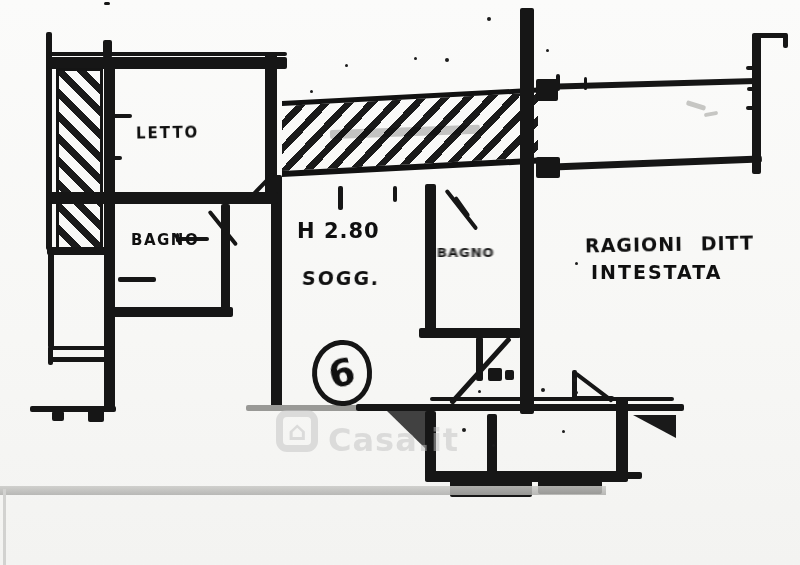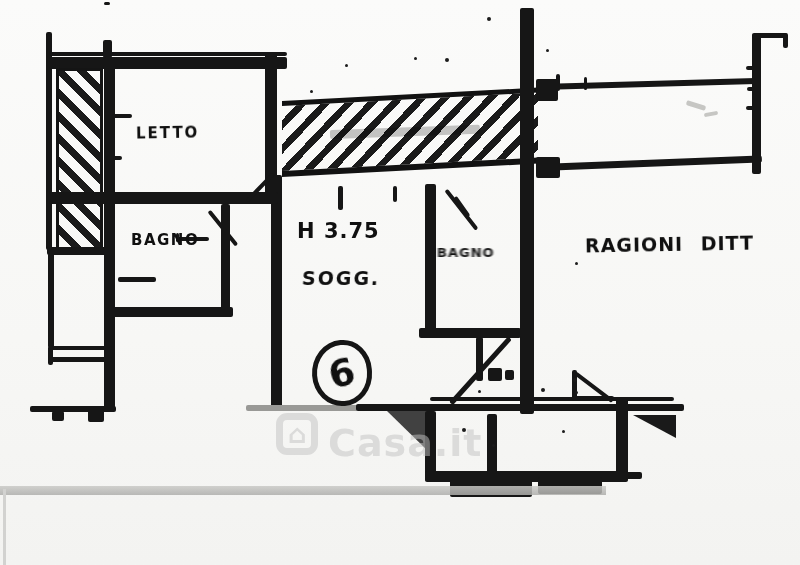--- a/index.html
+++ b/index.html
@@ -18,21 +18,21 @@
   }
   .hatchC{
     position:absolute;border-top:5px solid #121212;border-bottom:6px solid #121212;box-sizing:border-box;
     background:repeating-linear-gradient(135deg,rgba(0,0,0,0) 0 10px,#1a1a1a 10px 17px);
     transform:skewY(-3deg);transform-origin:0 0;
   }
   .tri{position:absolute;clip-path:polygon(0 0,100% 0,100% 100%);}
   .wm{position:absolute;display:flex;align-items:center;gap:10px;opacity:.5;}
   .wm-icon{width:42px;height:42px;border:7px solid #c2c2c2;border-radius:11px;box-sizing:border-box;
     display:flex;align-items:center;justify-content:center;color:#c2c2c2;font-size:26px;font-weight:bold;}
-  .wm-text{font-size:38px;font-weight:bold;color:#c2c2c2;letter-spacing:1px;margin-top:19px;}
+  .wm-text{font-size:32px;font-weight:bold;color:#c2c2c2;letter-spacing:1px;margin-top:19px;}
   .gray{background:#999996;}
   .pencil{position:absolute;background:#c6c6c3;border-radius:2px;}
 </style>
 </head>
 <body>
 
 <div class="paper">
 
   <div class="ink" style="left:46px;top:32px;width:6px;height:218px;"></div>
   <div class="ink" style="left:103px;top:40px;width:9px;height:18px;"></div>
@@ -121,30 +121,31 @@
   <div class="dot" style="left:546px;top:49px;width:3px;height:3px;"></div>
   <div class="dot" style="left:414px;top:57px;width:3px;height:3px;"></div>
   <div class="dot" style="left:445px;top:58px;width:4px;height:4px;"></div>
   <div class="dot" style="left:345px;top:64px;width:3px;height:3px;"></div>
   <div class="dot" style="left:575px;top:262px;width:3px;height:3px;"></div>
   <div class="dot" style="left:310px;top:90px;width:3px;height:3px;"></div>
   <div class="ink" style="left:104px;top:2px;width:6px;height:3px;"></div>
 
   <div class="lbl" style="left:136px;top:126px;font-size:15px;letter-spacing:2px;filter:blur(.7px);transform:rotate(-1deg);">LETTO</div>
   <div class="lbl" style="left:131px;top:233px;font-size:15px;letter-spacing:1.5px;filter:blur(.5px);">BAGNO</div>
-  <div class="lbl" style="left:297px;top:221px;font-size:21px;letter-spacing:1px;filter:blur(.4px);">H 3.75</div>
+  <div class="lbl" style="left:297px;top:221px;font-size:21px;letter-spacing:1px;filter:blur(.4px);">H 2.80</div>
   <div class="lbl" style="left:302px;top:269px;font-size:19px;letter-spacing:2px;filter:blur(.5px);transform:skewX(-4deg);">SOGG.</div>
   <div class="lbl" style="left:437px;top:246px;font-size:13px;letter-spacing:1px;filter:blur(.8px);transform:scaleY(.95);">BAGNO</div>
 
   <div style="position:absolute;left:312px;top:340px;width:50px;height:56px;border:5px solid #151515;
               border-radius:52% 48% 50% 50%;display:flex;align-items:center;justify-content:center;transform:rotate(-4deg);">
     <span class="lbl" style="position:static;font-size:37px;transform:rotate(-10deg);filter:blur(.3px);">6</span>
   </div>
 
   <div class="lbl" style="left:585px;top:235px;font-size:19px;letter-spacing:1px;word-spacing:10px;filter:blur(.5px);transform:rotate(-1deg);">RAGIONI DITT</div>
+  <div class="lbl" style="left:591px;top:263px;font-size:19px;letter-spacing:2px;filter:blur(.5px);">INTESTATA</div>
 
   <div class="wm" style="left:276px;top:402px;">
     <div class="wm-icon">⌂</div>
     <div class="wm-text">Casa.it</div>
   </div>
 
   <div style="position:absolute;left:0;top:486px;width:606px;height:9px;
               background:linear-gradient(180deg,#c9c9c6,#aeaeab);opacity:.85;"></div>
   <div style="position:absolute;left:3px;top:489px;width:3px;height:76px;background:#d2d2d0;"></div>
 

